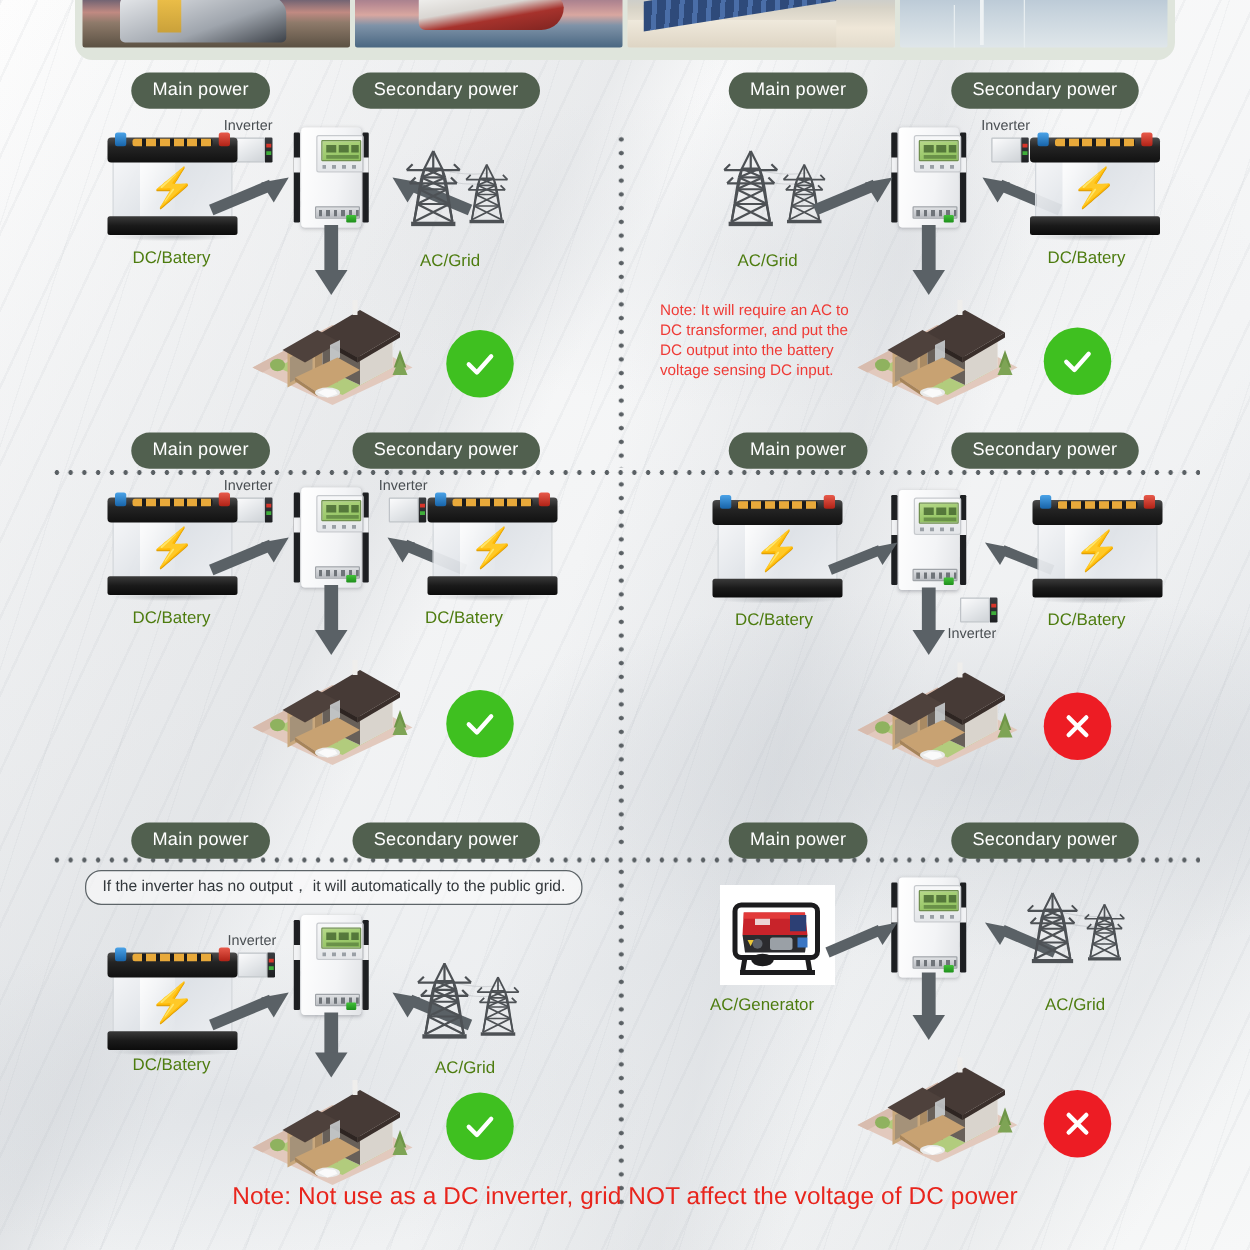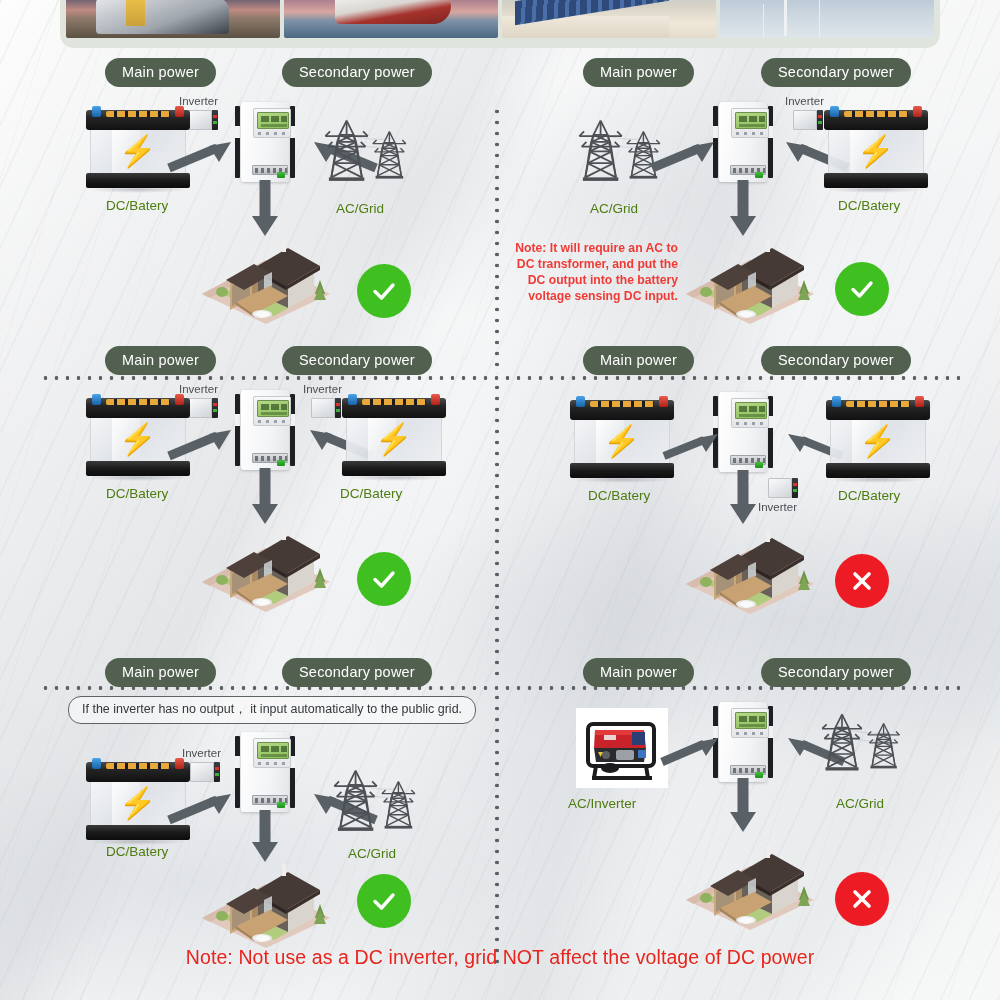--- a/index.html
+++ b/index.html
@@ -47,21 +47,21 @@
       background:repeating-linear-gradient(94deg,#2e4a7a 0 7px,#4a6ea8 7px 11px);
       transform:skewY(-9deg);}
   .ph-solar::before{content:"";position:absolute;left:0;bottom:0;width:78%;height:42%;
       background:linear-gradient(180deg,#efe9dc,#ded5c4);}
   .ph-wind{background:linear-gradient(180deg,#aebfd0 0%,#c9d5de 50%,#dfe6ea 100%);}
   .ph-wind::after{content:"";position:absolute;left:30%;top:6%;width:3px;height:90%;
       background:#eef2f4;box-shadow:34px 8px 0 -1px #e7edf0, -22px 14px 0 -1px #e7edf0;}
 
   
   .grid{position:absolute;left:0;top:50px;width:1000px;height:880px;}
-  .panel{position:absolute;text-align:right;}
+  .panel{position:absolute;}
   .p0{left:0;top:0;width:492px;height:278px;}
   .p1{left:500px;top:0;width:500px;height:278px;}
   .p2{left:0;top:288px;width:492px;height:300px;}
   .p3{left:500px;top:288px;width:500px;height:300px;}
   .p4{left:0;top:598px;width:492px;height:282px;}
   .p5{left:500px;top:598px;width:500px;height:282px;}
 
   .divider-h{position:absolute;left:40px;width:920px;height:4px;
      background-image:radial-gradient(circle, #5a6064 1.7px, rgba(0,0,0,0) 2.1px);
      background-size:11px 4px;background-repeat:repeat-x;}
@@ -400,21 +400,21 @@
           <span class="bat-bolt">⚡</span>
         </div>
       <div class="bat-top">
           <div class="bat-caps"></div>
           <div class="term term-neg"></div>
           <div class="term term-pos"></div>
         </div>
     </div>
     <div class="lbl" style="left:338px;top:148px;">DC/Batery</div>
 
-    <div class="note-red" style="left:8px;top:190px;width:170px;white-space:normal;font-weight:bold;">Note: It will require an AC to DC transformer, and put the DC output into the battery voltage sensing DC input.</div>
+    <div class="note-red" style="left:28px;top:190px;width:170px;white-space:normal;">Note: It will require an AC to DC transformer, and put the DC output into the battery voltage sensing DC input.</div>
 
     <svg class="house" style="left:180px;top:182px;" viewBox="0 0 140 92">
         <use href="#g-house"></use>
       </svg>
 
     <div class="status ok" style="left:335px;top:212px;">
       <svg width="30" height="30" viewBox="0 0 30 30">
           <path d="M6 15.5 L12.5 22 L24 9" stroke="#fff" stroke-width="3.4" fill="none" stroke-linecap="round" stroke-linejoin="round"></path>
         </svg>
     </div>
@@ -583,21 +583,21 @@
       <svg width="30" height="30" viewBox="0 0 30 30">
           <path d="M8 8 L22 22 M22 8 L8 22" stroke="#fff" stroke-width="3.6" stroke-linecap="round"></path>
         </svg>
     </div>
   </div>
 
   <div class="panel p4">
     <div class="pill" style="left:105px;top:10px;">Main power</div>
     <div class="pill" style="left:282px;top:10px;">Secondary power</div>
 
-    <div class="callout" style="left:68px;top:48px;">If the inverter has no output， it input automatically to the public grid.</div>
+    <div class="callout" style="left:68px;top:48px;">If the inverter has no output， it will automatically to the public grid.</div>
 
     <div class="battery" style="left:86px;top:114px;">
       <div class="bat-shadow"></div>
         <div class="bat-base"></div>
       <div class="bat-body">
           <span class="bat-bolt">⚡</span>
         </div>
       <div class="bat-top">
           <div class="bat-caps"></div>
           <div class="term term-neg"></div>
@@ -668,21 +668,21 @@
     </div>
   </div>
 
   <div class="panel p5">
     <div class="pill" style="left:83px;top:10px;">Main power</div>
     <div class="pill" style="left:261px;top:10px;">Secondary power</div>
 
     <svg class="gen" style="left:76px;top:60px;" viewBox="0 0 92 80">
         <use href="#g-generator"></use>
       </svg>
-    <div class="lbl" style="left:68px;top:148px;">AC/Inverter</div>
+    <div class="lbl" style="left:68px;top:148px;">AC/Generator</div>
 
     <div class="ctrl" style="left:212px;top:54px;">
       <div class="ctrl-fin fin-l"></div>
         <div class="ctrl-fin fin-r"></div>
       <div class="ctrl-body">
         <div class="ctrl-panel">
           <div class="ctrl-lcd">
             <i class="lcd-seg" style="left:3px;top:3px;width:8px;height:6px;"></i>
             <i class="lcd-seg" style="left:13px;top:3px;width:8px;height:6px;"></i>
             <i class="lcd-seg" style="left:23px;top:3px;width:6px;height:6px;"></i>

